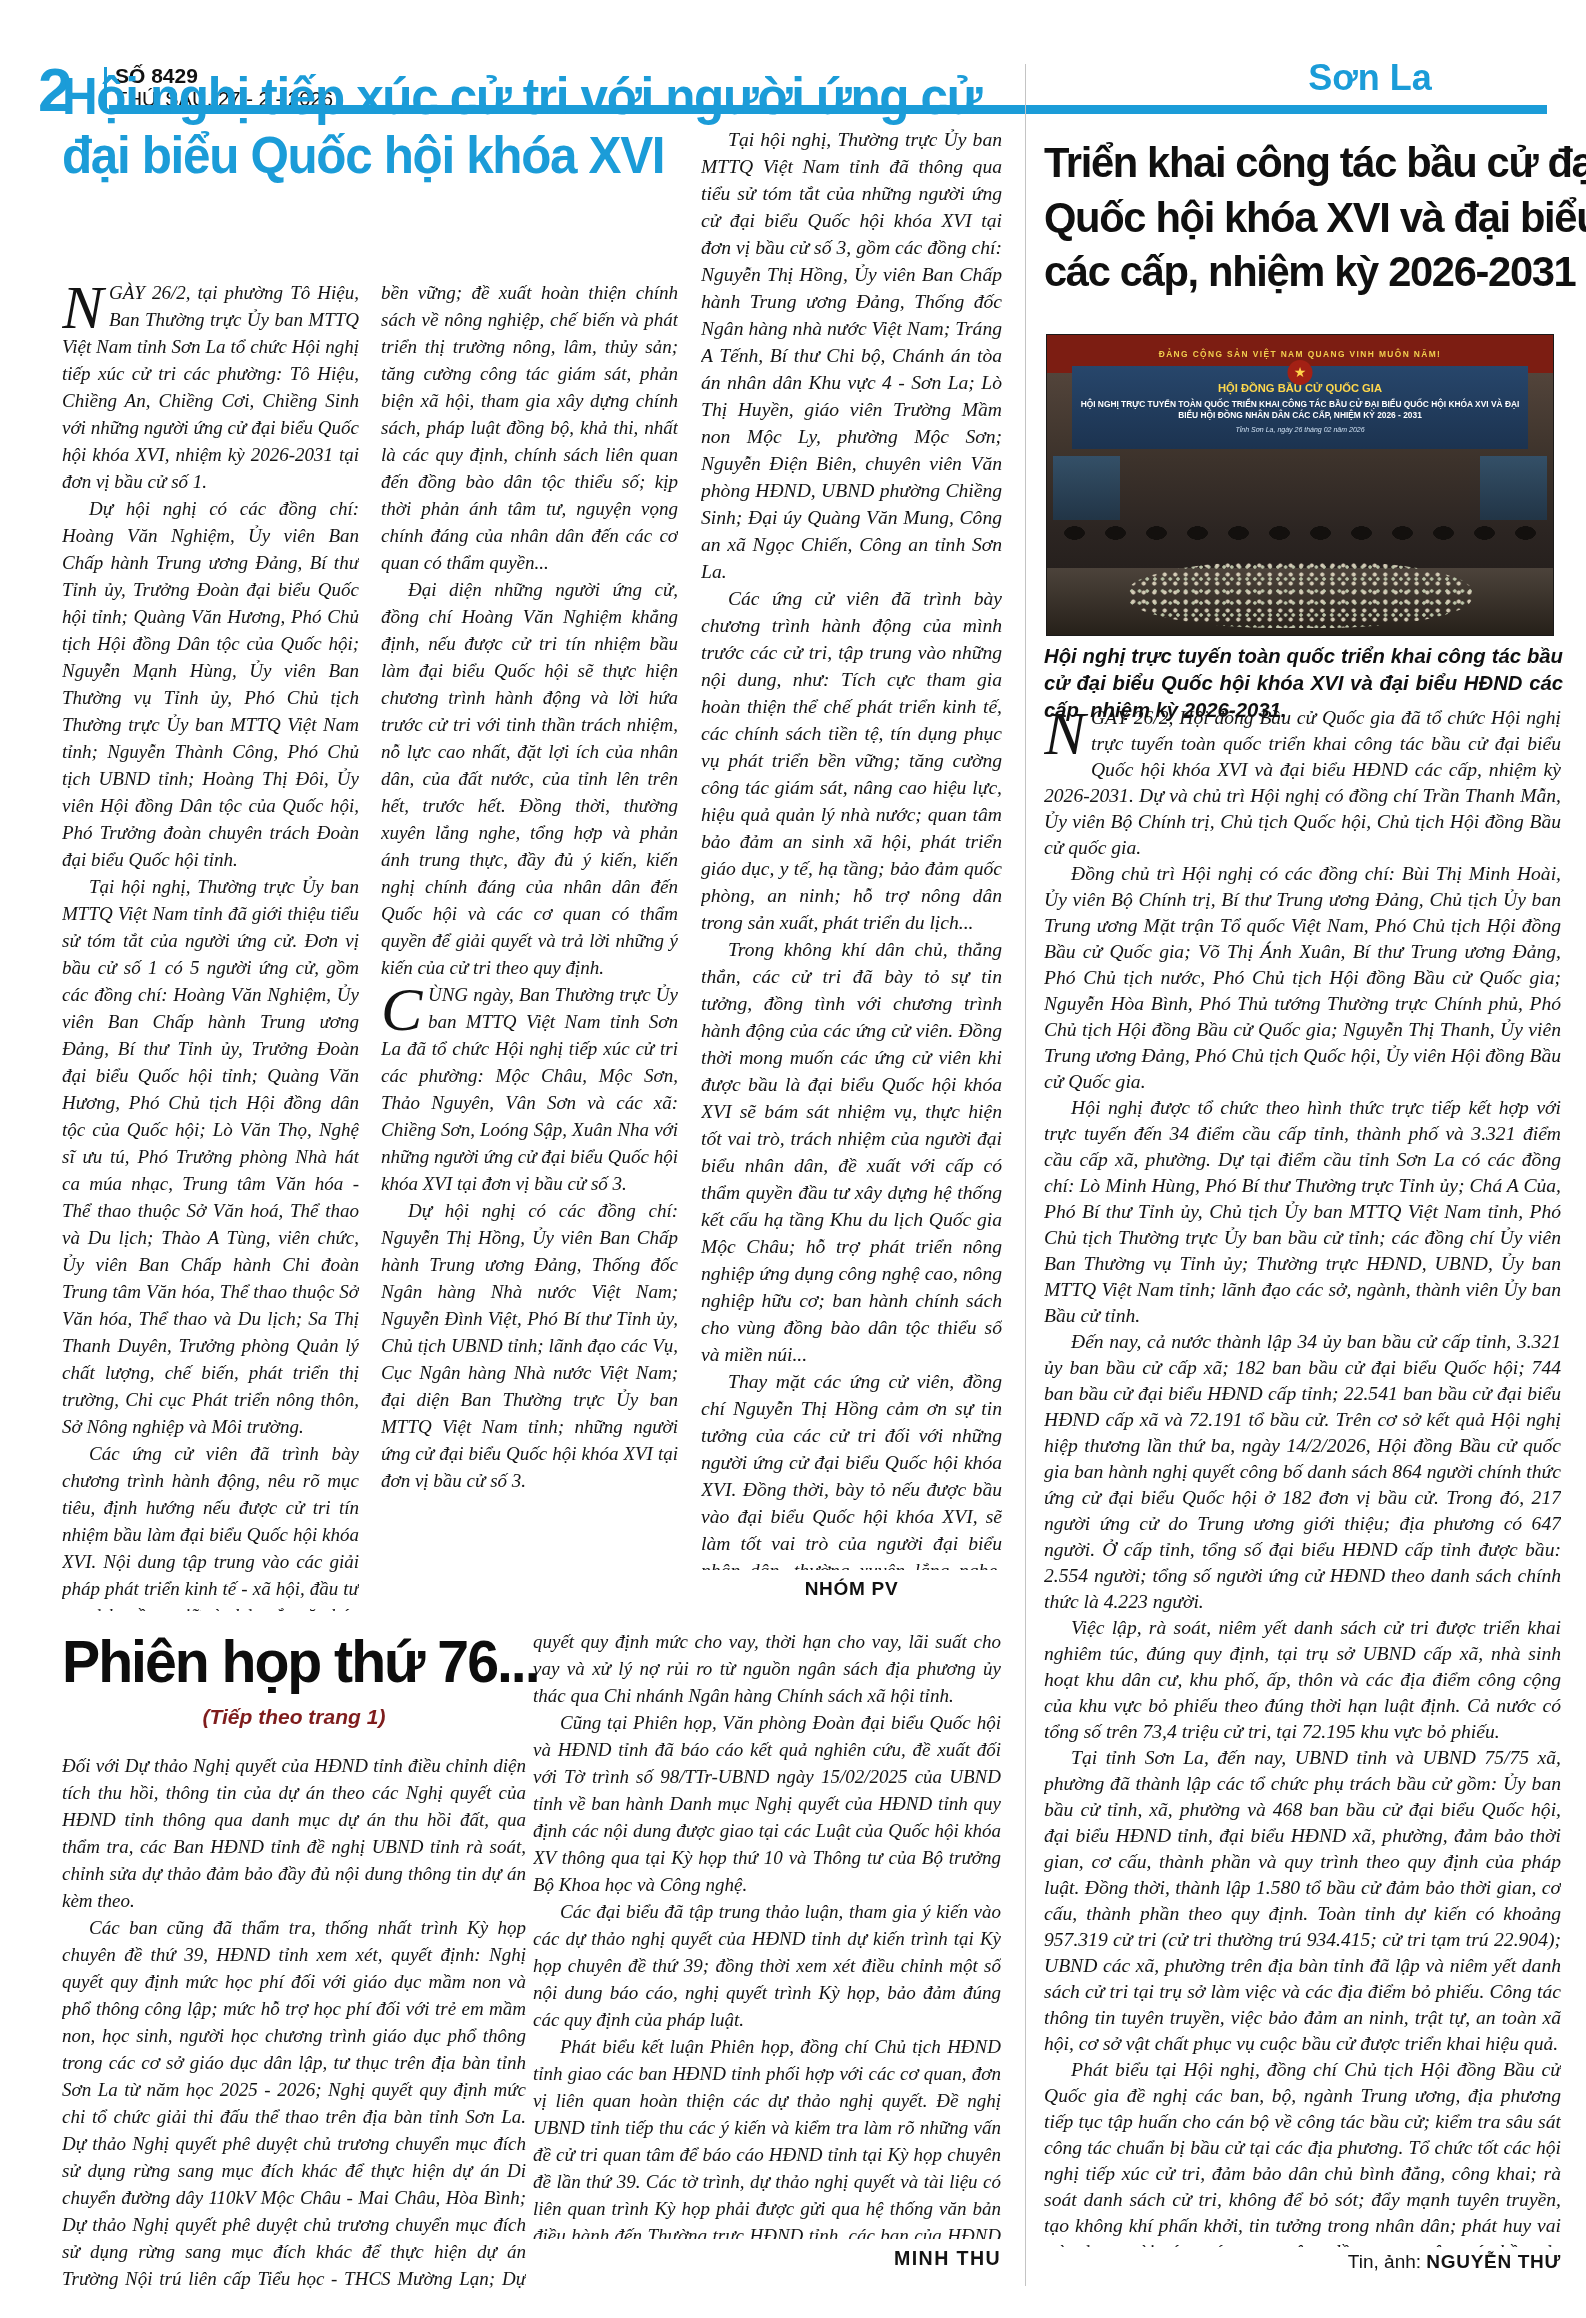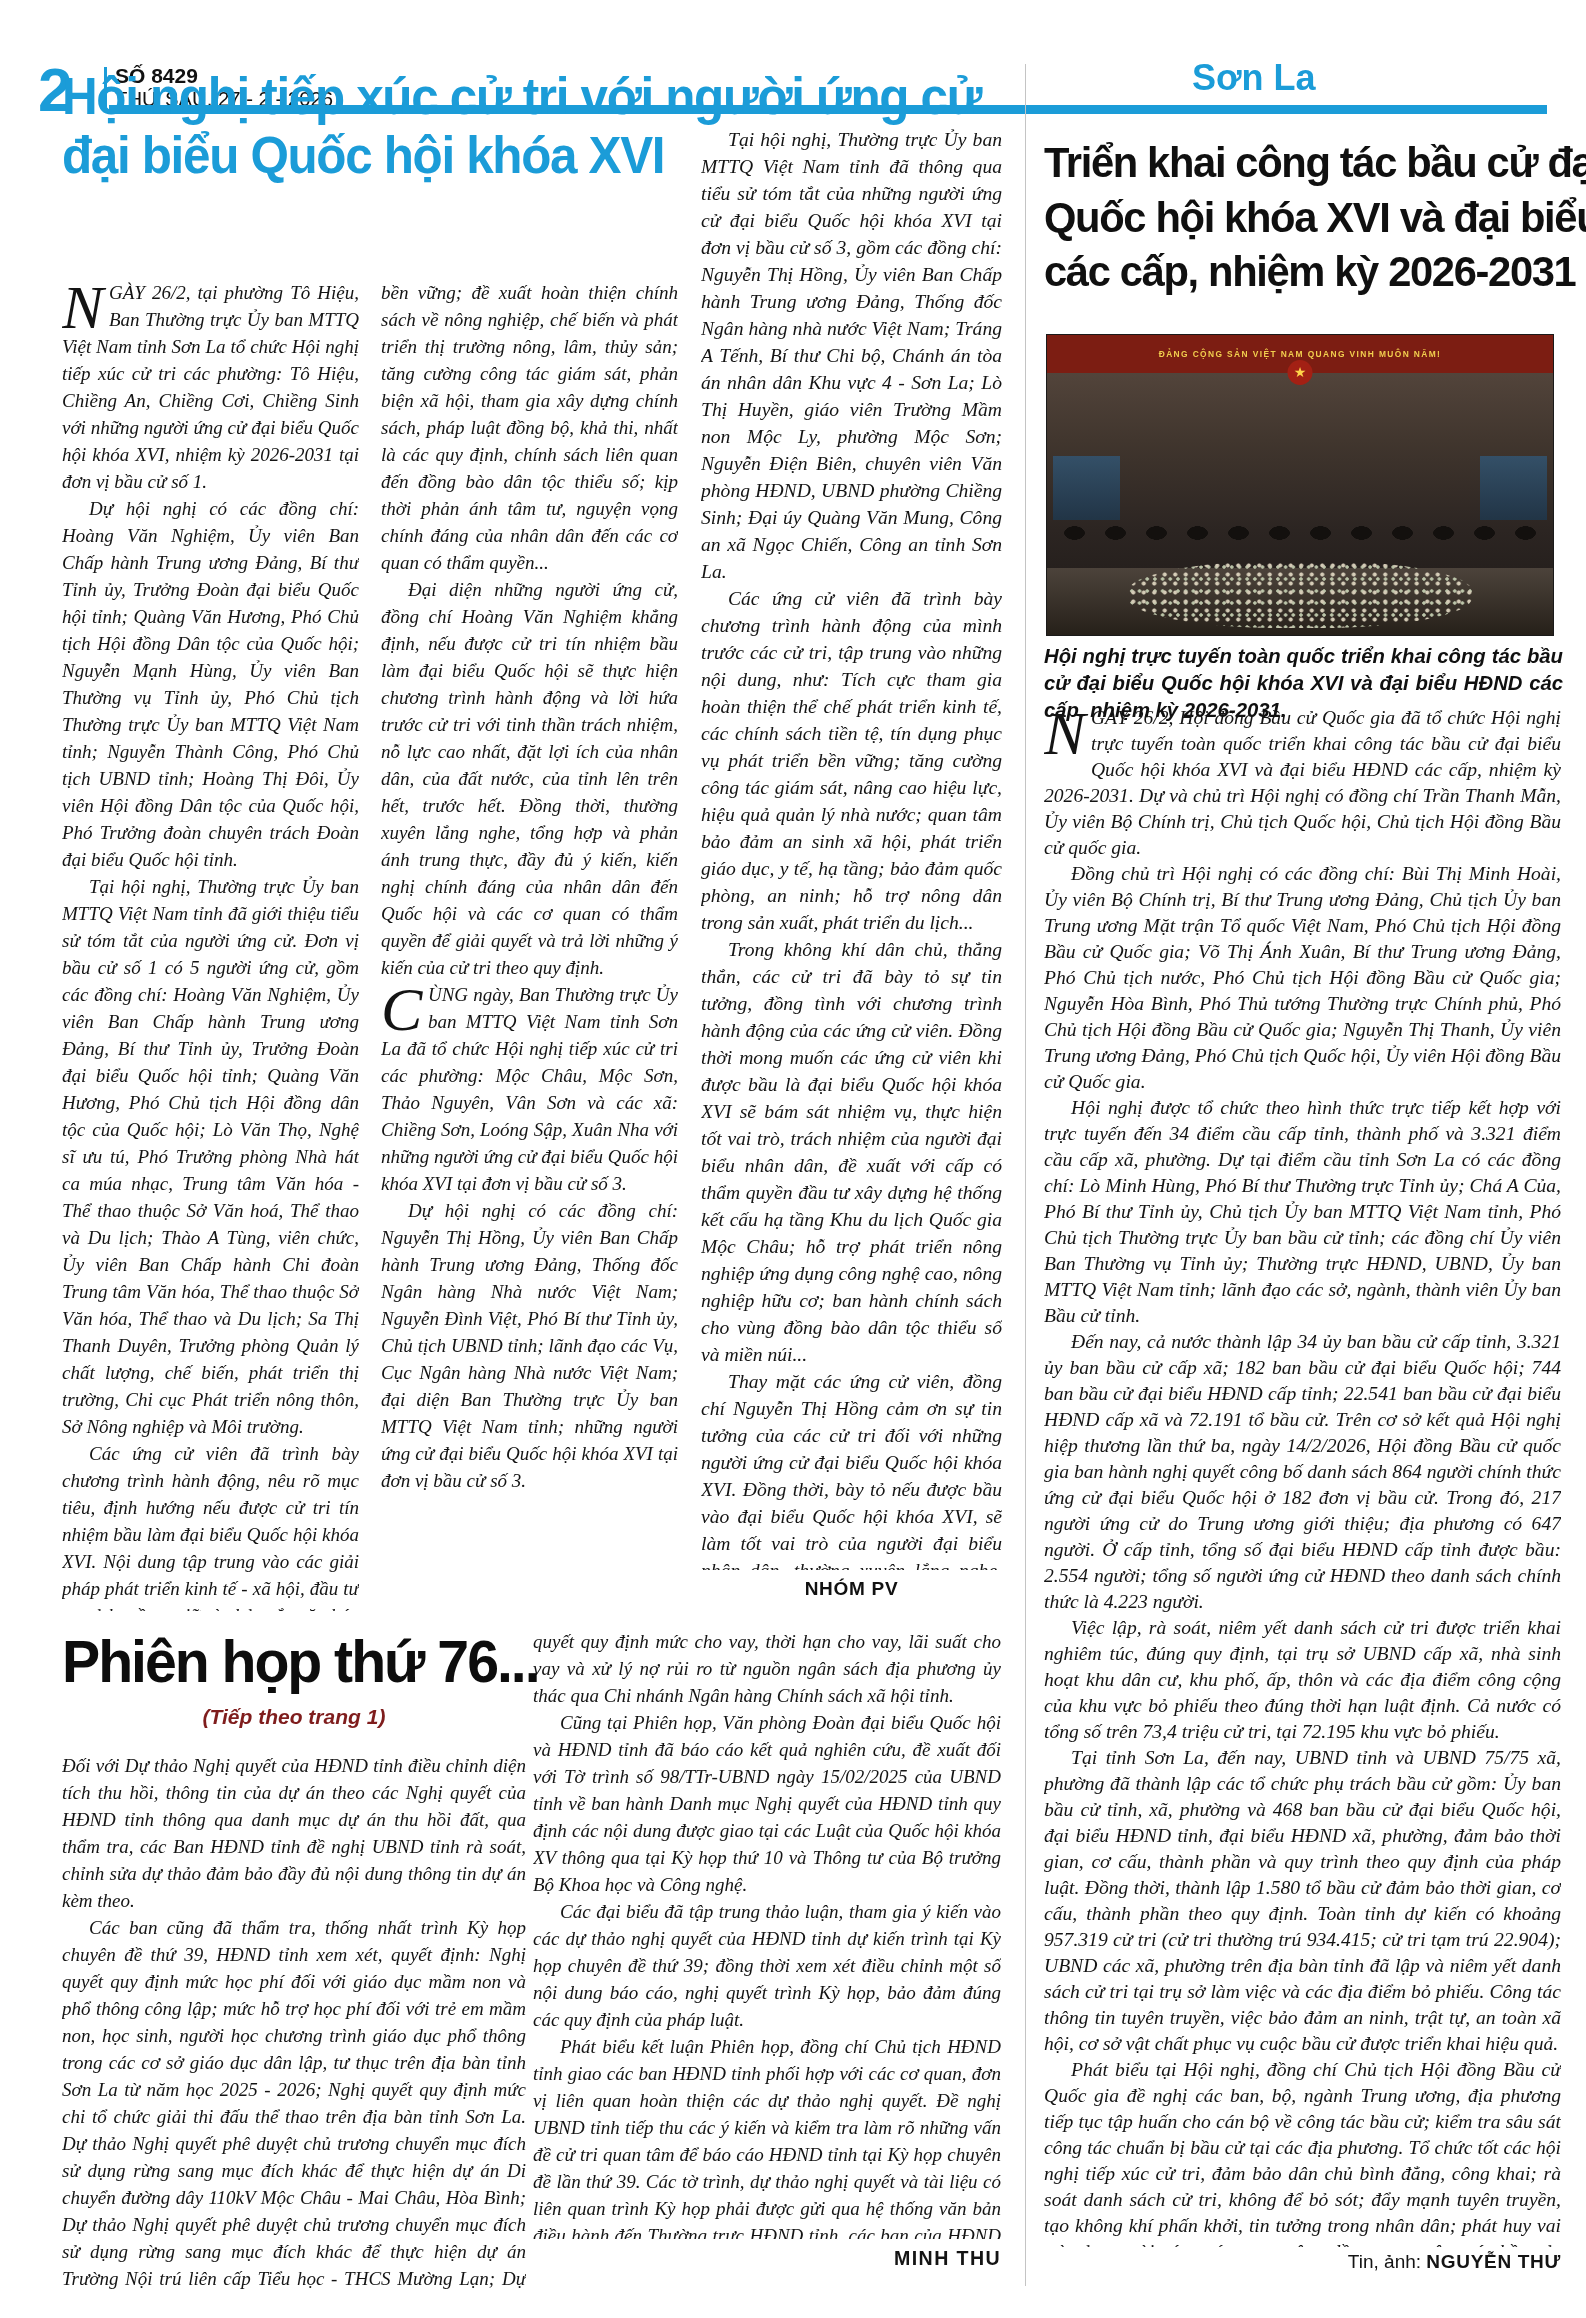--- a/index.html
+++ b/index.html
@@ -5,21 +5,21 @@
   html,body{margin:0;padding:0;background:#e8e8e8;}
   .page{position:relative;width:1587px;height:2319px;background:#fff;overflow:hidden;
         font-family:"Liberation Serif",serif;color:#141414;}
   
   .pagenum{position:absolute;left:38px;top:59px;font:bold 62px "Liberation Sans",sans-serif;
            color:#1b9cd8;line-height:1;}
   .hdr-vrule{position:absolute;left:104px;top:67px;width:2.8px;height:42px;background:#1b9cd8;}
   .issue{position:absolute;left:115px;top:64px;font:bold 21px "Liberation Sans",sans-serif;color:#111;}
   .pubdate{position:absolute;left:115px;top:88px;font:20.3px "Liberation Sans",sans-serif;color:#111;}
   .cyanbar{position:absolute;left:109px;top:105px;width:1438px;height:9px;background:#1b9cd8;}
-  .masthead{position:absolute;left:1192px;top:60px;width:356px;text-align:left;
+  .masthead{position:absolute;left:1192px;top:60px;width:356px;text-align:center;
             font:bold 36px "Liberation Sans",sans-serif;color:#1b9cd8;line-height:1;}
   
   .a1-headline{position:absolute;left:62px;top:67px;width:659px;
                font:bold 52px "Liberation Sans",sans-serif;color:#1b9cd8;line-height:1.13;
                letter-spacing:-1.4px;transform:scaleX(.95);transform-origin:left top;white-space:nowrap;}
   .col{position:absolute;overflow:hidden;text-align:justify;}
   .col p{margin:0;font-style:italic;}
   .a1c{font-size:19px;line-height:27px;}
   #a1col1{left:62px;top:279px;width:297px;height:1332px;}
   #a1col2{left:381px;top:279px;width:297px;height:1332px;}
@@ -117,20 +117,25 @@
     <div>các cấp, nhiệm kỳ 2026-2031</div>
   </div>
 
   <div class="photo">
     <div class="ph-topline">
       <span>ĐẢNG CỘNG SẢN VIỆT NAM QUANG VINH MUÔN NĂM!</span>
     </div>
     <div class="ph-emblem">
       <span>★</span>
     </div>
+    <div class="ph-banner">
+      <div class="b1">HỘI ĐỒNG BẦU CỬ QUỐC GIA</div>
+      <div class="b2">HỘI NGHỊ TRỰC TUYẾN TOÀN QUỐC TRIỂN KHAI CÔNG TÁC BẦU CỬ ĐẠI BIỂU QUỐC HỘI KHÓA XVI VÀ ĐẠI BIỂU HỘI ĐỒNG NHÂN DÂN CÁC CẤP, NHIỆM KỲ 2026 - 2031</div>
+      <div class="b3">Tỉnh Sơn La, ngày 26 tháng 02 năm 2026</div>
+    </div>
     <div class="ph-screen left"></div>
     <div class="ph-screen right"></div>
     <div class="ph-delegates"></div>
     <div class="ph-table"></div>
     <div class="ph-flowers"></div>
   </div>
 
   <div class="caption">Hội nghị trực tuyến toàn quốc triển khai công tác bầu cử đại biểu Quốc hội khóa XVI và đại biểu HĐND các cấp, nhiệm kỳ 2026-2031.</div>
   <div id="a2body" class="col">
       <p class="para noind"><span class="dropcap">N</span>GÀY 26/2, Hội đồng Bầu cử Quốc gia đã tổ chức Hội nghị trực tuyến toàn quốc triển khai công tác bầu cử đại biểu Quốc hội khóa XVI và đại biểu HĐND các cấp, nhiệm kỳ 2026-2031. Dự và chủ trì Hội nghị có đồng chí Trần Thanh Mẫn, Ủy viên Bộ Chính trị, Chủ tịch Quốc hội, Chủ tịch Hội đồng Bầu cử quốc gia.</p>

